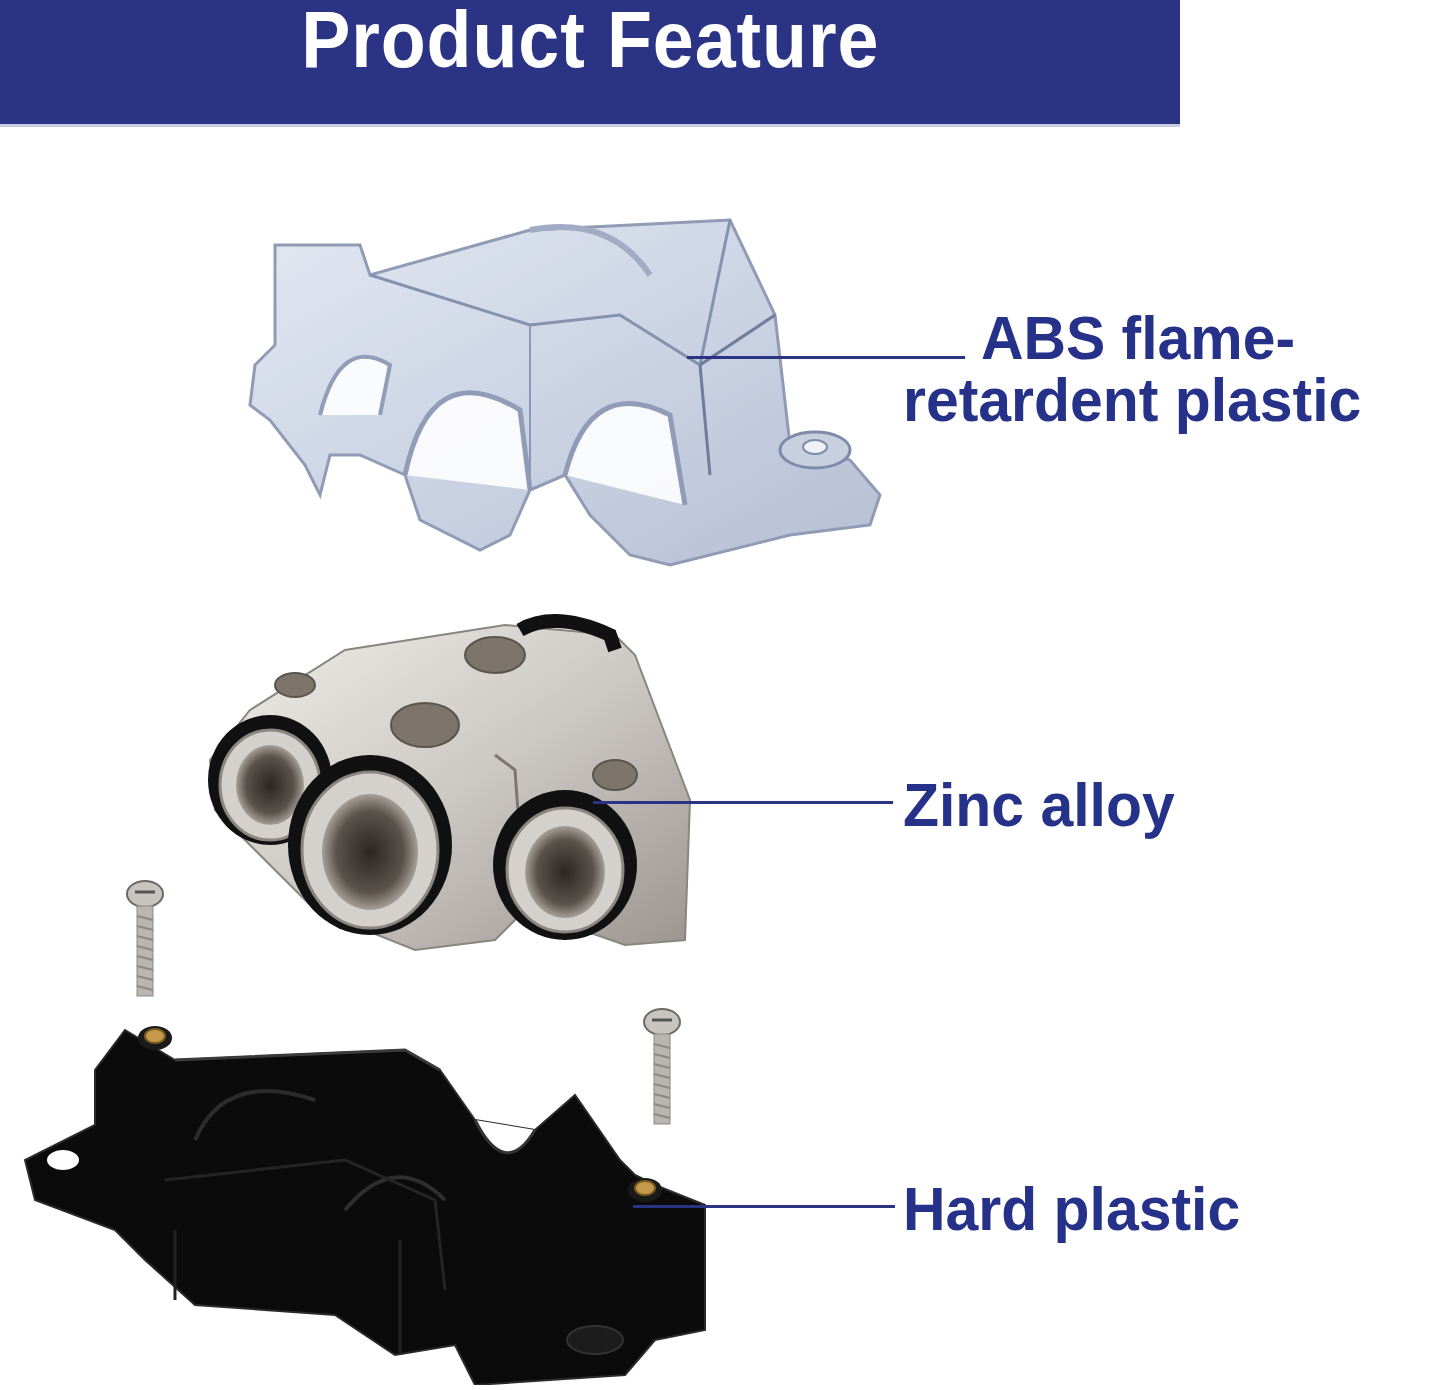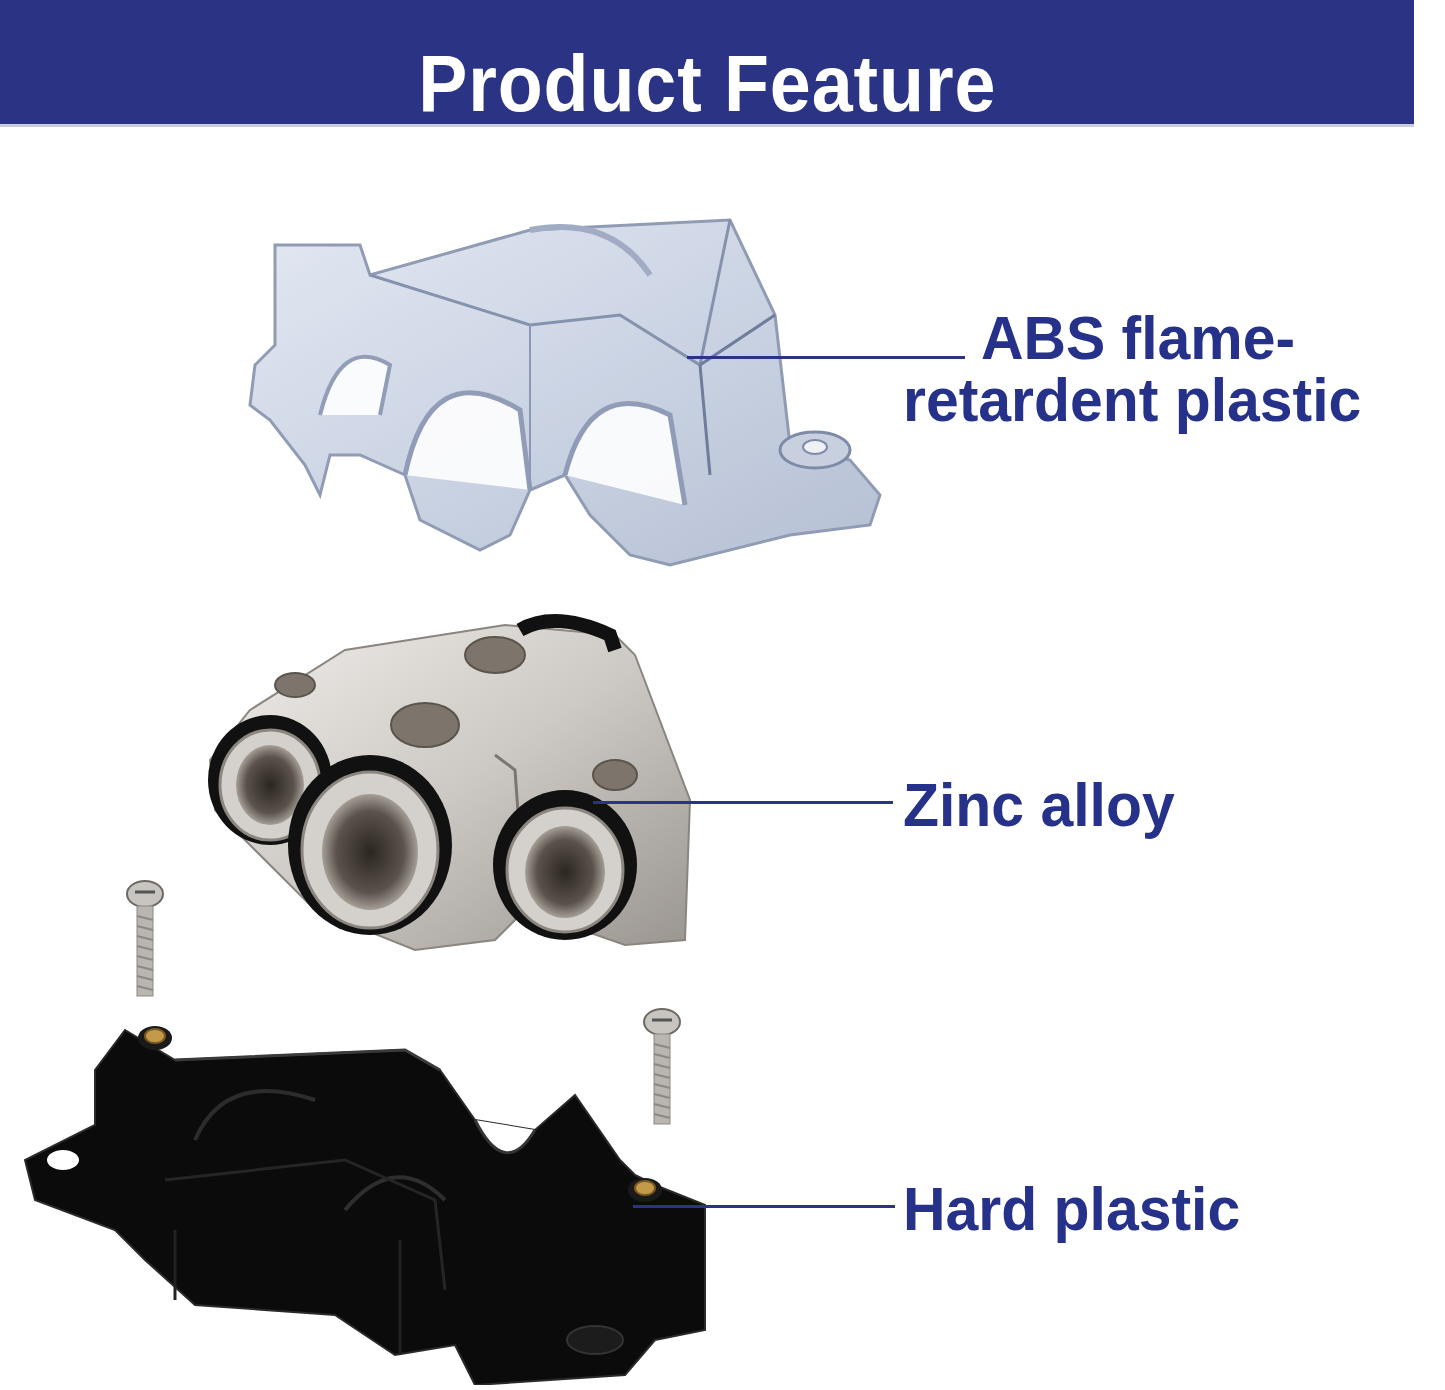--- a/index.html
+++ b/index.html
@@ -1,22 +1,22 @@
 <!DOCTYPE html>
 <html><head>
   <meta charset="utf-8">
   <style>
     * { box-sizing: border-box; margin: 0; padding: 0; }
     html, body { width: 1445px; height: 1390px; background: #ffffff; overflow: hidden; }
     body { position: relative; font-family: "Liberation Sans", "DejaVu Sans", sans-serif; }
 
     .banner {
-      position: absolute; left: 0; top: 0; width: 1414px; height: 127px;
+      position: absolute; left: 0; top: 0; width: 1180px; height: 127px;
       background: #2a3384;
-      display: flex; align-items: flex-end; justify-content: center;
+      display: flex; align-items: flex-start; justify-content: center;
       border-bottom: 3px solid #c9cbe0;
     }
     .banner-title {
       color: #ffffff; font-weight: bold; font-size: 80px; letter-spacing: 1px;
       line-height: 1; transform: scaleX(0.92);
     }
 
     .part { position: absolute; }
     .part svg { display: block; }
 

